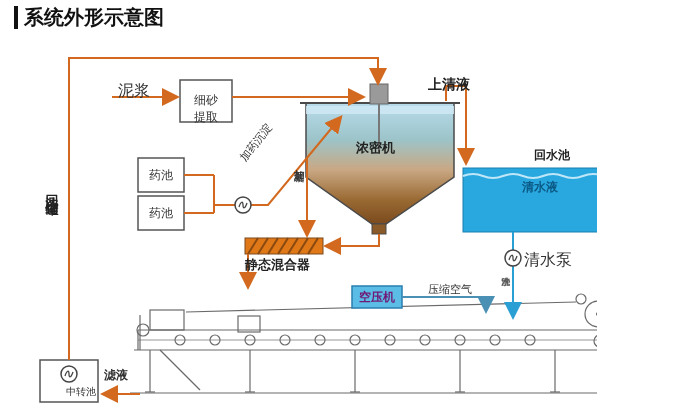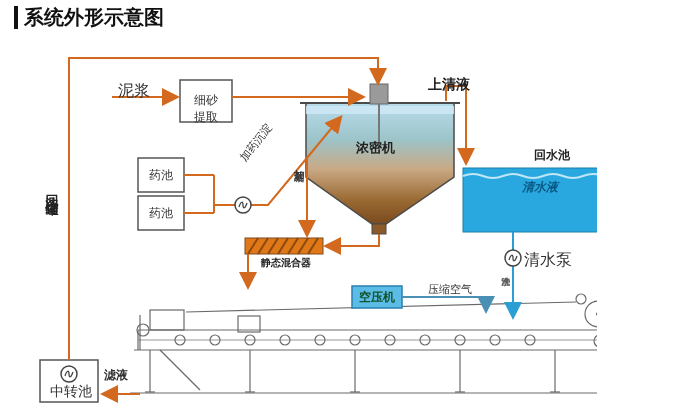--- a/index.html
+++ b/index.html
@@ -167,37 +167,37 @@
 
   <div class="lbl" style="left:118px;top:81px;font-size:16px;">泥浆</div>
 
   <div class="boxtext" style="left:180px;top:80px;width:52px;height:42px;font-size:12px;">
     <span style="display:inline-block;width:2em;margin-top:16px;">细砂提取</span>
   </div>
 
   <div class="lbl b" style="left:428px;top:76px;font-size:14px;">上清液</div>
   <div class="lbl b" style="left:356px;top:140px;font-size:13px;">浓密机</div>
   <div class="lbl b" style="left:534px;top:148px;font-size:12px;">回水池</div>
-  <div class="lbl" style="left:522px;top:180px;font-size:12px;color:#0b5a86;font-weight:700;font-style:italic;">清水液</div>
+  <div class="lbl" style="left:522px;top:180px;font-size:12px;color:#0b5a86;font-weight:700;">清水液</div>
 
   <div class="lbl" style="left:224px;top:136px;width:64px;font-size:11px;text-align:center;transform:rotate(-52deg);">加药沉淀</div>
   <div class="lbl vtext" style="left:292px;top:160px;font-size:11px;letter-spacing:1px;">加药絮凝</div>
 
   <div class="boxtext" style="left:138px;top:158px;width:46px;height:34px;font-size:12px;">药池</div>
   <div class="boxtext" style="left:138px;top:196px;width:46px;height:34px;font-size:12px;">药池</div>
 
-  <div class="lbl b" style="left:261px;top:257px;font-size:10px;">静态混合器</div>
+  <div class="lbl b" style="left:245px;top:257px;font-size:13px;">静态混合器</div>
 
   <div class="lbl b vtext" style="left:44px;top:184px;font-size:13px;">回浓缩罐</div>
 
-  <div class="boxtext" style="left:42px;top:385px;width:58px;height:14px;font-size:14px;">中转池</div>
+  <div class="boxtext" style="left:52px;top:385px;width:58px;height:14px;font-size:10px;">中转池</div>
 
   <div class="lbl" style="left:524px;top:250px;font-size:16px;">清水泵</div>
 
-  <div class="boxtext" style="left:352px;top:286px;width:50px;height:22px;font-size:12px;font-weight:700;color:#14532d;">空压机</div>
+  <div class="boxtext" style="left:352px;top:286px;width:50px;height:22px;font-size:12px;font-weight:700;color:#701a75;">空压机</div>
 
   <div class="lbl" style="left:428px;top:283px;font-size:11px;">压缩空气</div>
 
   <div class="lbl vtext" style="left:500px;top:270px;font-size:9px;letter-spacing:0;color:#555;">冲洗水管</div>
 
   <div class="lbl" style="left:104px;top:368px;font-size:12px;font-weight:bold;">滤液</div>
 
 </div>
 
 </body></html>

